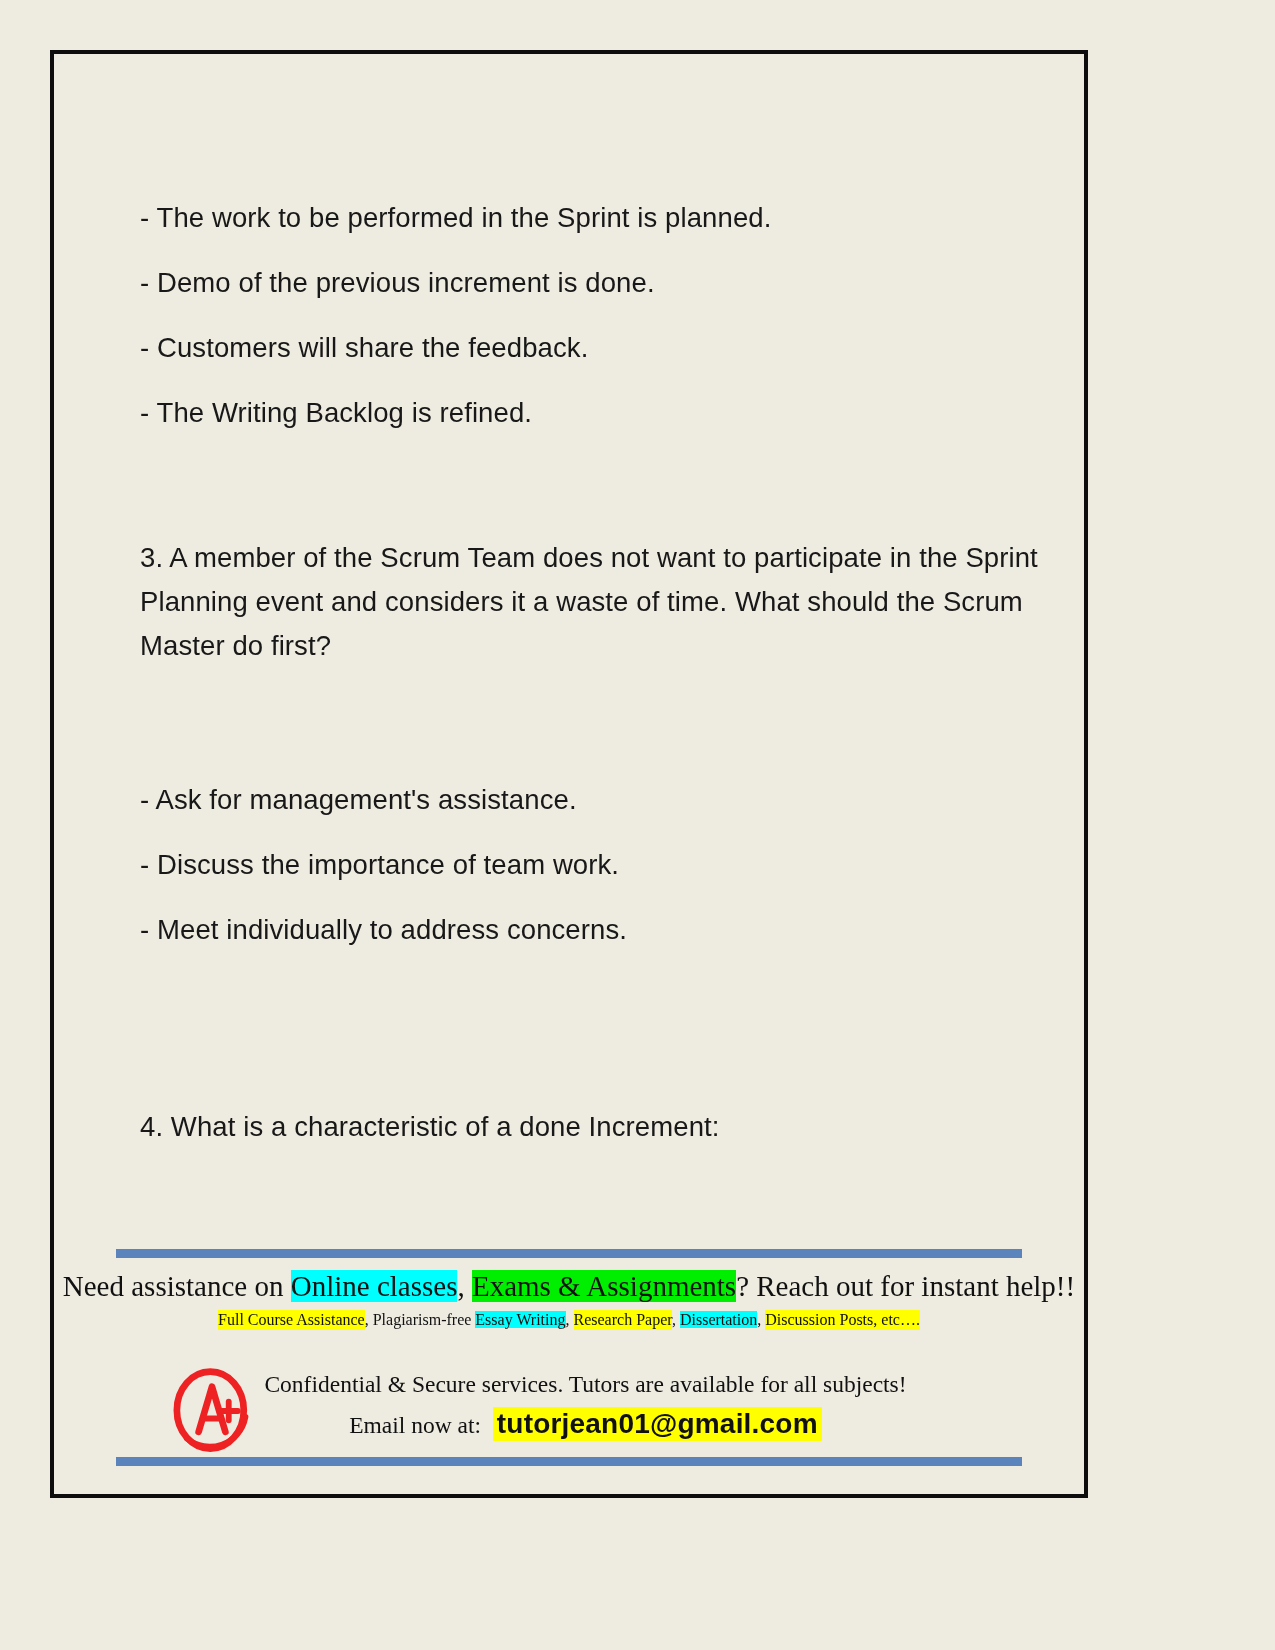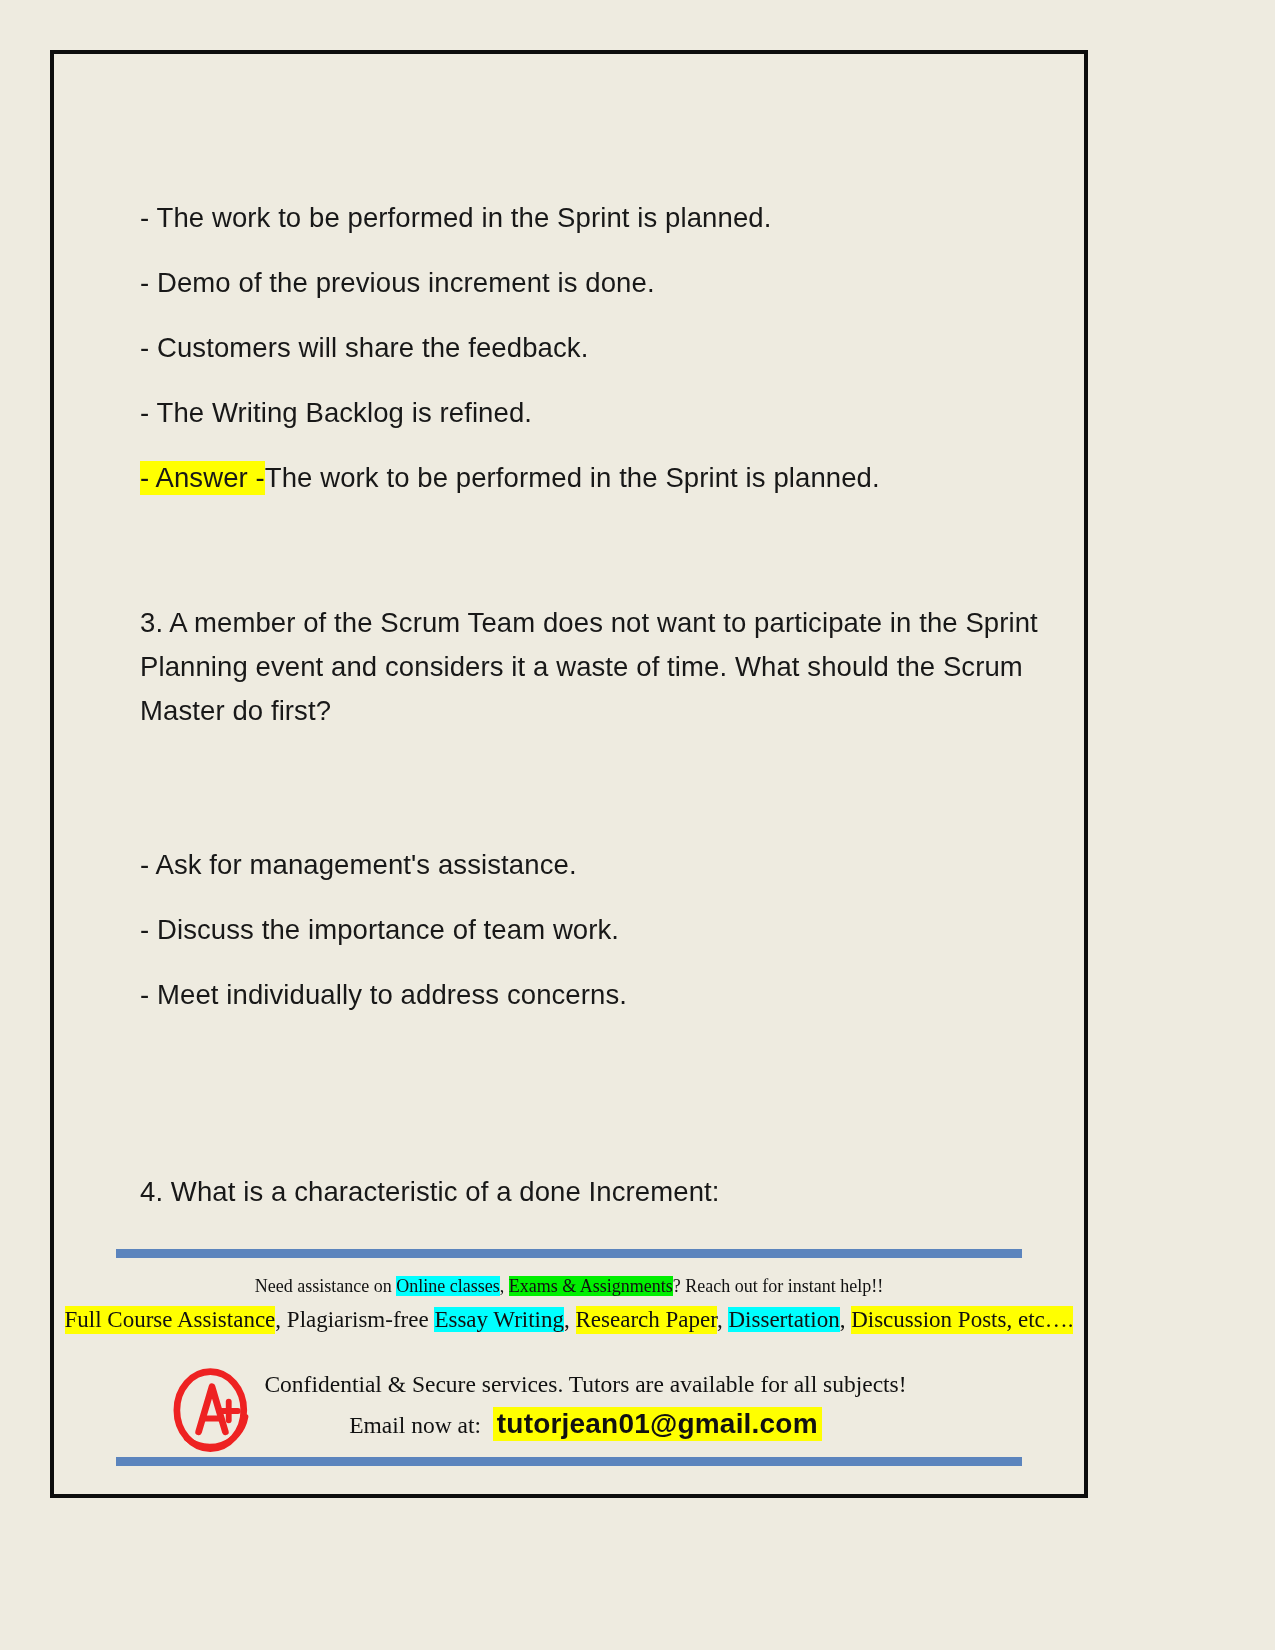--- a/index.html
+++ b/index.html
@@ -76,28 +76,28 @@
     background: #5b84bd;
     margin: 0 62px;
   }
   .rule-top { margin-top: 0; }
   .footer-inner {
     position: relative;
     padding-top: 11px;
   }
   .promo {
     font-family: "Liberation Serif", serif;
-    font-size: 18px;
+    font-size: 29px;
     line-height: 34px;
     color: #111;
     text-align: center;
   }
   .promo-line2 {
     font-family: "Liberation Serif", serif;
-    font-size: 23px;
+    font-size: 16px;
     line-height: 34px;
     color: #111;
     text-align: center;
     white-space: nowrap;
   }
   .promo-block { padding: 0 8px; }
 
   .contact-row {
     position: relative;
     margin-top: 28px;
@@ -139,21 +139,20 @@
 
 <div class="page">
 
   <div class="body-area">
 
     <p class="q-line">- The work to be performed in the Sprint is planned.</p>
     <p class="q-line">- Demo of the previous increment is done.</p>
     <p class="q-line">- Customers will share the feedback.</p>
     <p class="q-line">- The Writing Backlog is refined.</p>
 
-    <p class="q-line"><span class="hl-yellow">- Answer -</span><span>The work to be performed in the Sprint is planned.</span></p>
 
     <div class="spacer-xl"></div>
 
     <p class="q-block">3. A member of the Scrum Team does not want to participate in the Sprint Planning event and considers it a waste of time. What should the Scrum Master do first?</p>
 
     <div class="spacer-xl"></div>
     <div class="spacer-md"></div>
 
     <p class="q-line">- Ask for management's assistance.</p>
     <p class="q-line">- Discuss the importance of team work.</p>

